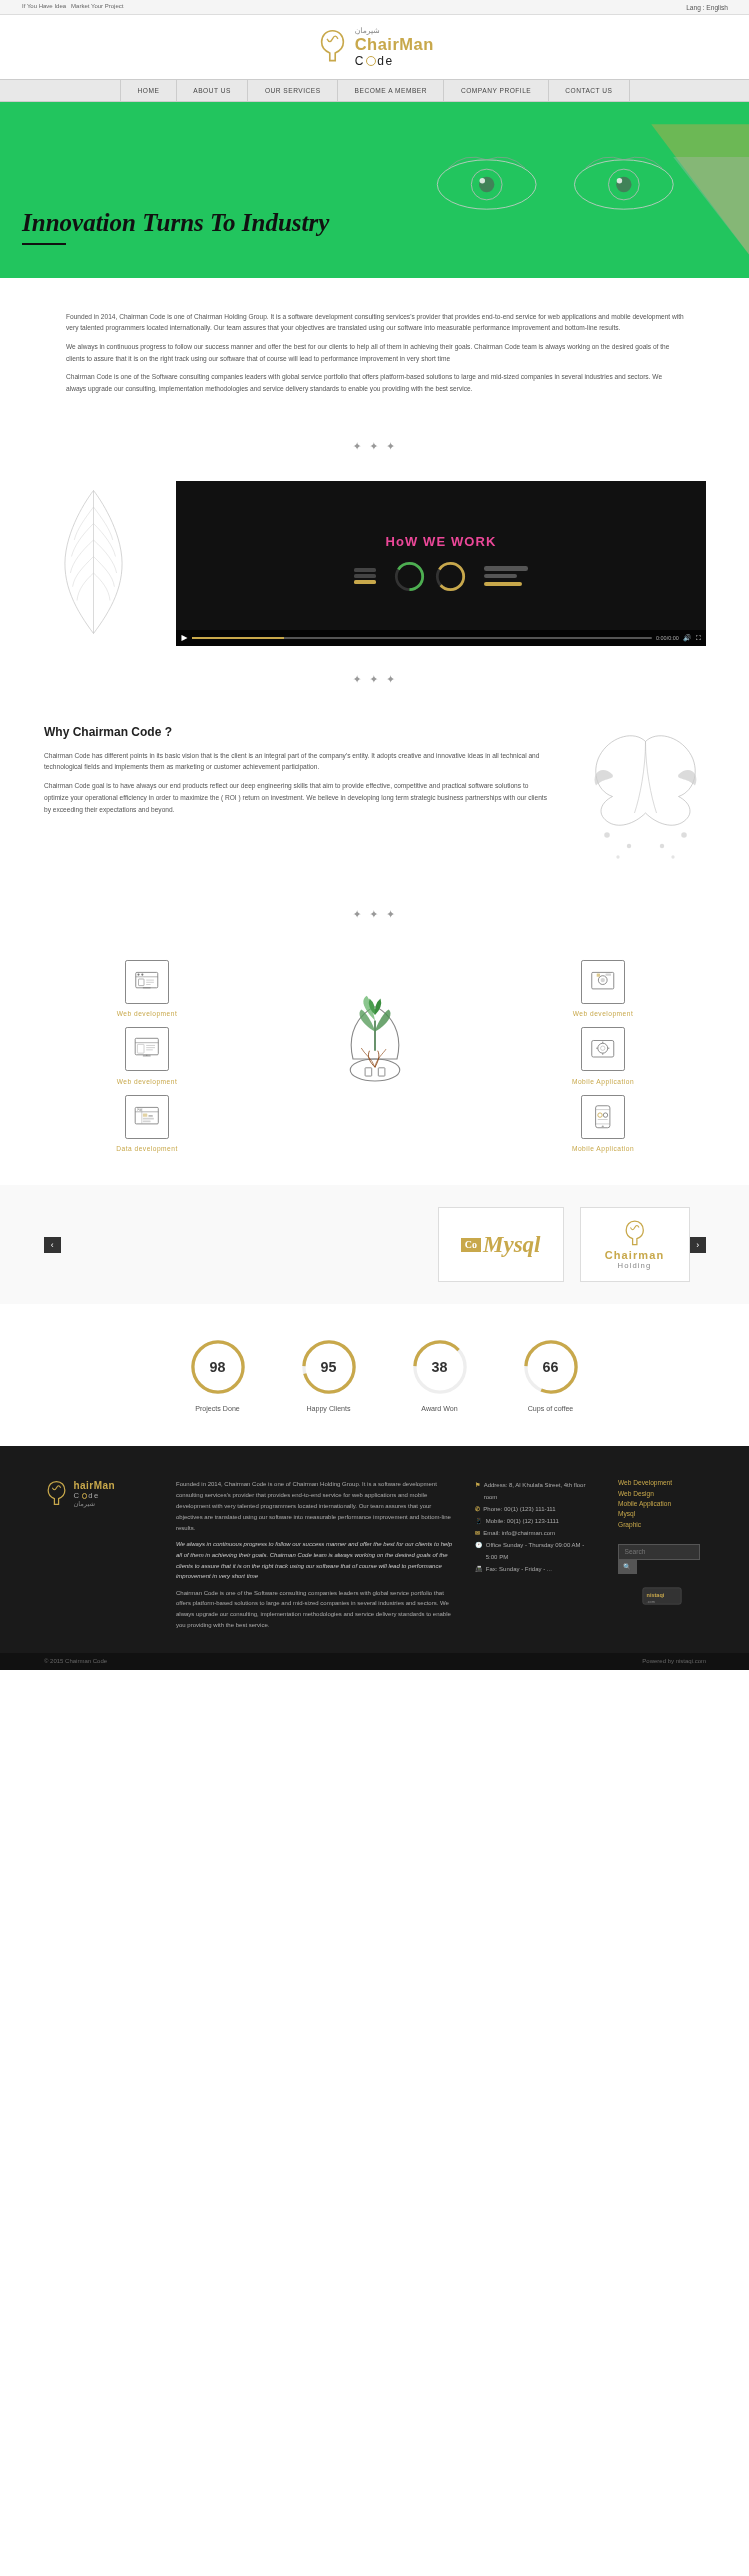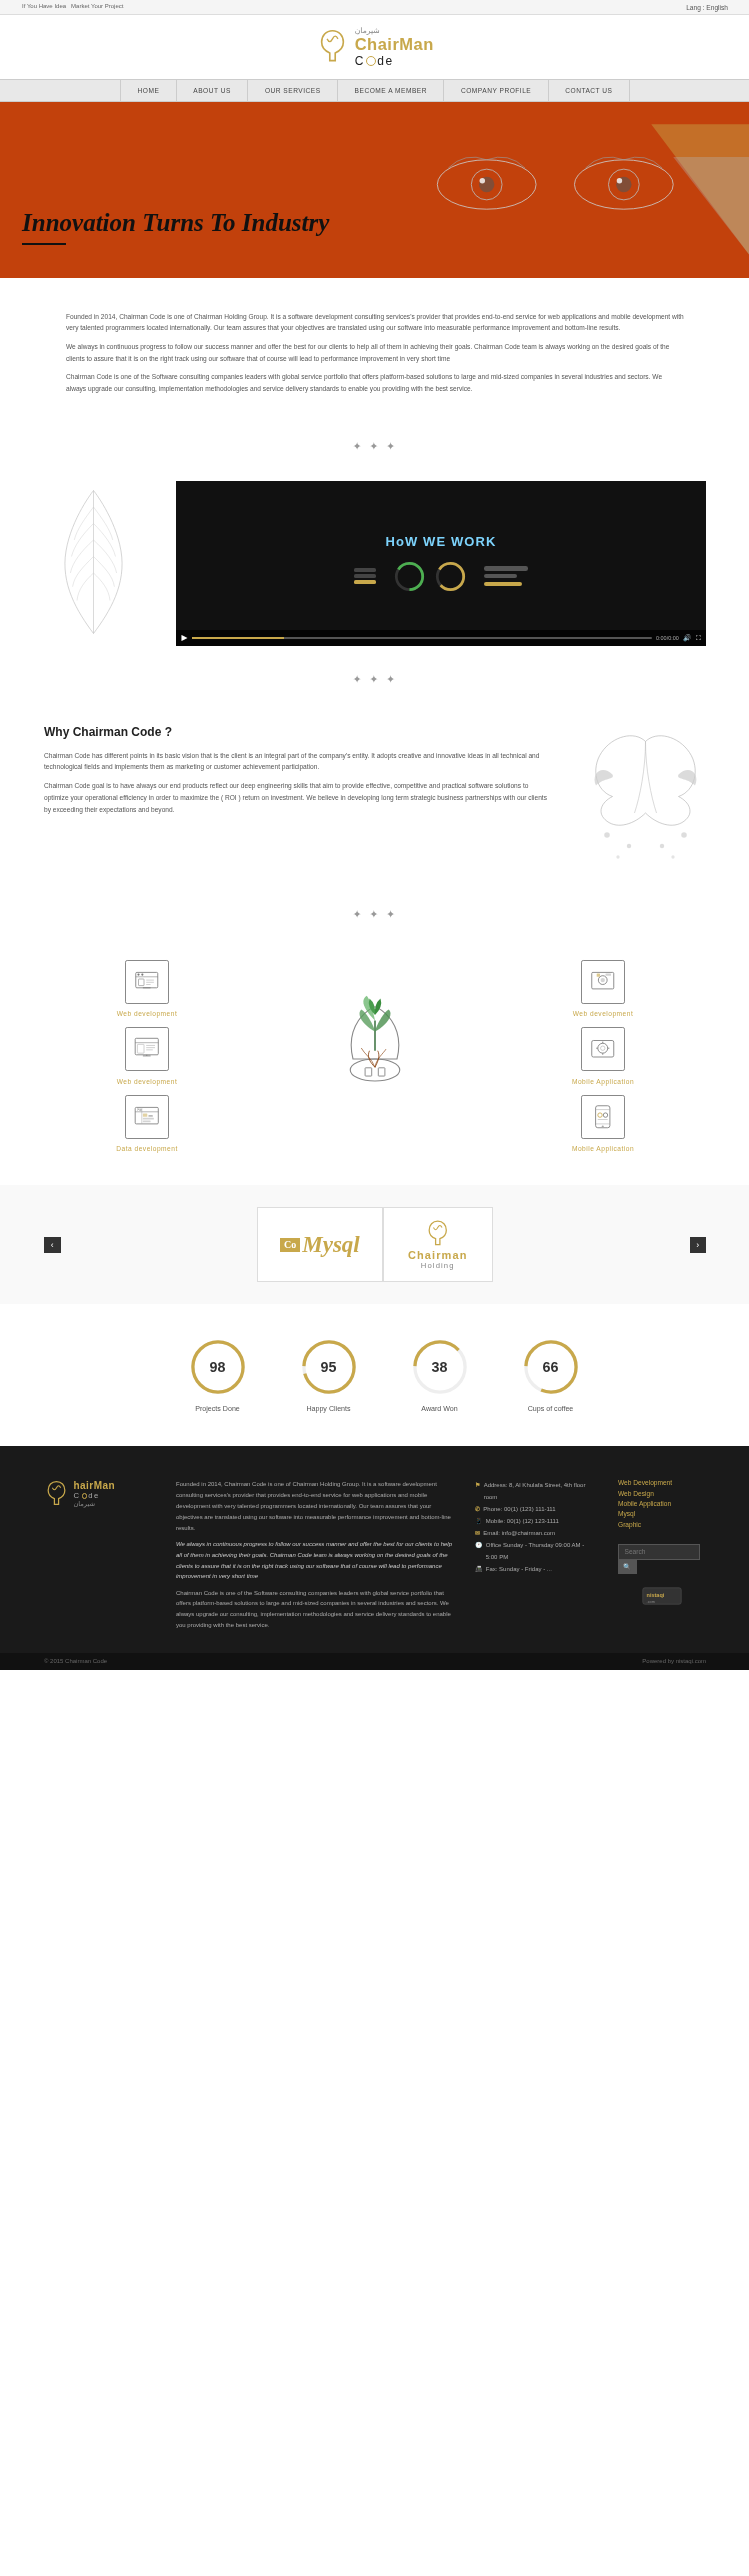--- a/index.html
+++ b/index.html
@@ -48,21 +48,21 @@
       text-transform: uppercase;
       letter-spacing: 0.5px;
       border-right: 0.5px solid #ccc;
     }
     nav a:first-child { border-left: 0.5px solid #ccc; }
 
     
     .hero {
       position: relative;
       height: 176px;
-      background: #c2410c;
+      background: #22c55e;
       overflow: hidden;
       display: flex;
       align-items: center;
     }
 
     
     .about-section {
       padding: 33px 66px;
       text-align: center;
     }
@@ -103,21 +103,21 @@
     .video-container {
       flex: 1;
       background: #111;
       height: 165px;
       position: relative;
       display: flex;
       align-items: center;
       justify-content: center;
     }
     .video-title {
-      color: #7dd3fc;
+      color: #ec4899;
       font-size: 13px;
       font-weight: bold;
       text-align: center;
       letter-spacing: 1.1px;
     }
     .video-inner {
       position: relative;
       width: 100%;
       height: 100%;
       display: flex;
@@ -264,23 +264,23 @@
       height: 16.5px;
       font-size: 8.8px;
       cursor: pointer;
       display: flex;
       align-items: center;
       justify-content: center;
       flex-shrink: 0;
     }
     .partners-list {
       display: flex;
-      gap: 0;
+      gap: 16px;
       flex: 1;
-      justify-content: center;
+      justify-content: flex-end;
     }
     .partner-item {
       padding: 11px 22px;
       border: 0.5px solid #ddd;
       background: #fff;
       min-width: 110px;
       display: flex;
       align-items: center;
       justify-content: center;
     }

